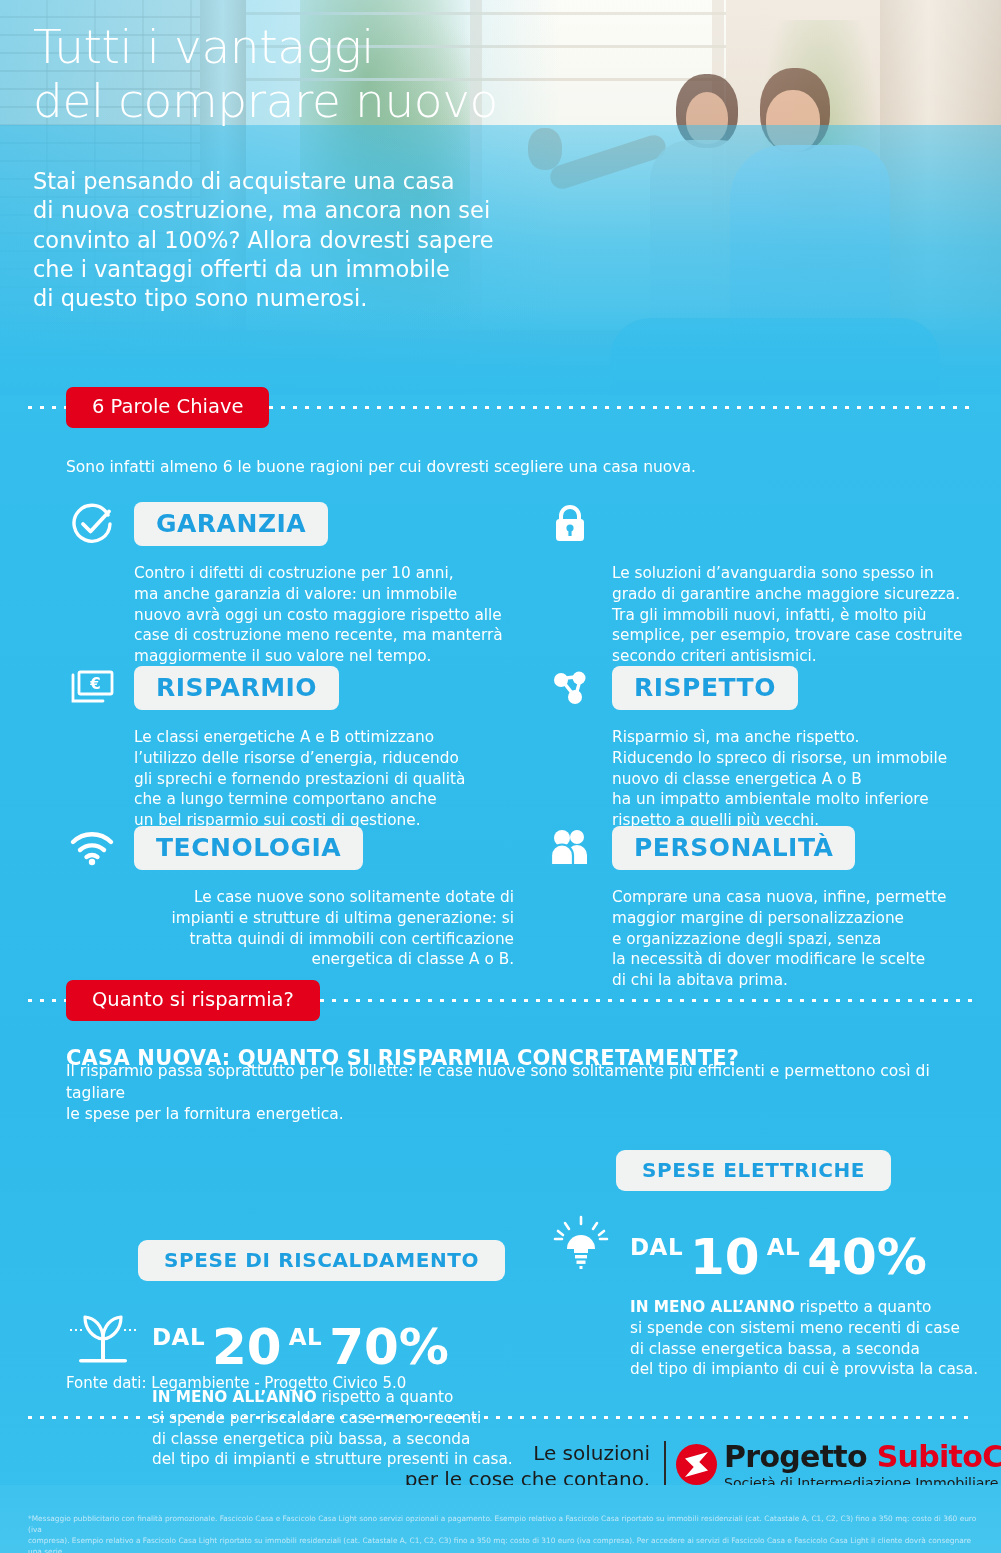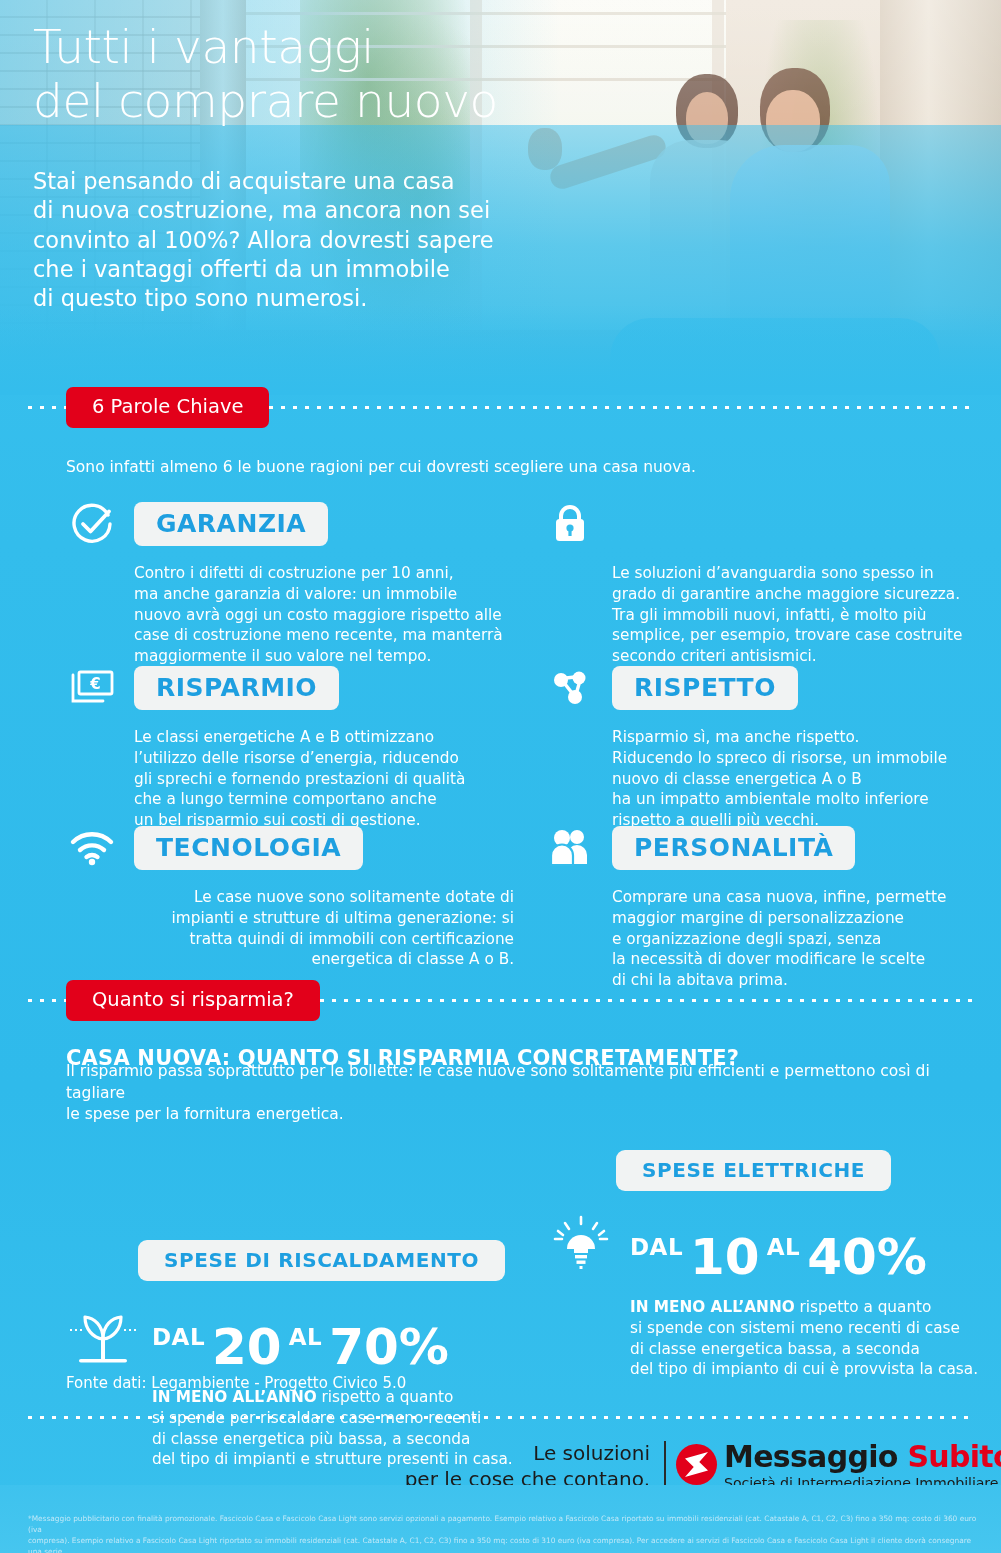--- a/index.html
+++ b/index.html
@@ -369,21 +369,21 @@
   </div>
 
   <div class="footer-claim" style="left:400px; top:1440px; width:250px;">Le soluzioni
 per le cose che contano.</div>
   <div class="footer-sep" style="left:664px; top:1441px; height:56px;"></div>
 
   <div class="logo-wrap" style="left:676px; top:1442px;">
     <div class="uc-mark"></div>
     <div class="logo-text">
       <div class="logo-line1">
-        <span class="logo-uni">Messaggio</span><span>&nbsp;</span><span class="logo-sub2">SubitoCasa</span>
+        <span class="logo-uni">Progetto</span><span>&nbsp;</span><span class="logo-sub2">SubitoCasa</span>
       </div>
       <div class="logo-line2">Società di Intermediazione Immobiliare</div>
     </div>
   </div>
 
   <div class="legal-band"></div>
   <div class="legal" style="top:1513px;">*Messaggio pubblicitario con finalità promozionale. Fascicolo Casa e Fascicolo Casa Light sono servizi opzionali a pagamento. Esempio relativo a Fascicolo Casa riportato su immobili residenziali (cat. Catastale A, C1, C2, C3) fino a 350 mq: costo di 360 euro (iva
 compresa). Esempio relativo a Fascicolo Casa Light riportato su immobili residenziali (cat. Catastale A, C1, C2, C3) fino a 350 mq: costo di 310 euro (iva compresa). Per accedere ai servizi di Fascicolo Casa e Fascicolo Casa Light il cliente dovrà consegnare una serie
 di documenti in suo possesso, da identificarsi eventualmente anche in sede di sopralluogo tecnico. Per ulteriori informazioni è possibile chiamare UniCredit Subito Casa al Numero Verde  800.89.69.68.</div>
 

